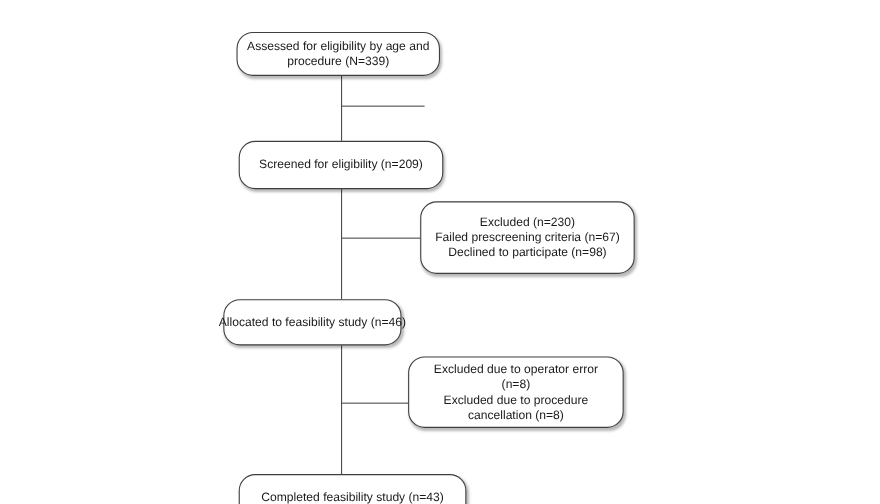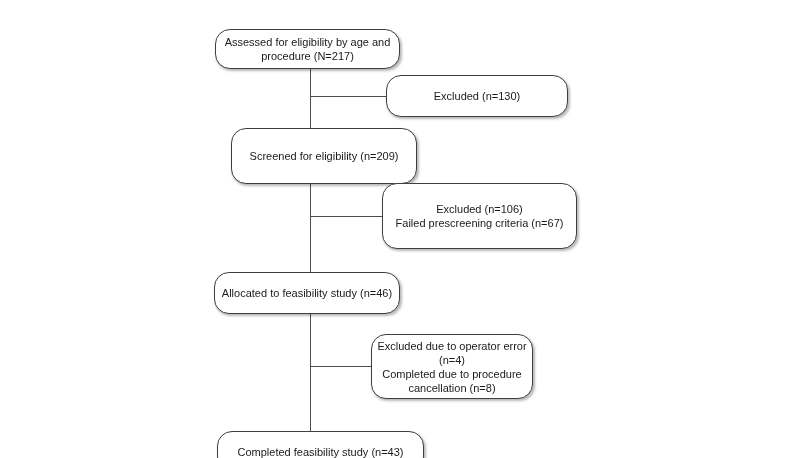--- a/index.html
+++ b/index.html
@@ -52,44 +52,42 @@
 
   <div class="connector vline" style="left:310px; top:45px;  height:59px;"></div>
   <div class="connector vline" style="left:310px; top:148px; height:100px;"></div>
   <div class="connector vline" style="left:310px; top:290px; height:117px;"></div>
   <div class="connector hline" style="left:310px; top:72px;  width:76px;"></div>
   <div class="connector hline" style="left:310px; top:192px; width:72px;"></div>
   <div class="connector hline" style="left:310px; top:342px; width:61px;"></div>
 
   <div class="node" style="left:215px; top:5px; width:185px; height:40px;">
     <div class="line">Assessed for eligibility by age and</div>
-    <div class="line">procedure (N=217)</div>
+    <div class="line">procedure (N=339)</div>
   </div>
 
-  <div class="node" style="left:386px; top:51px; width:182px; height:42px;">
-    <div class="line">Excluded (n=130)</div>
-  </div>
 
-  <div class="node" style="left:231px; top:104px; width:186px; height:56px;">
+  <div class="node" style="left:217px; top:104px; width:186px; height:44px;">
     <div class="line">Screened for eligibility (n=209)</div>
   </div>
 
   <div class="node" style="left:382px; top:159px; width:195px; height:66px;">
-    <div class="line">Excluded (n=106)</div>
+    <div class="line">Excluded (n=230)</div>
     <div class="line">Failed prescreening criteria (n=67)</div>
+    <div class="line">Declined to participate (n=98)</div>
   </div>
 
-  <div class="node" style="left:214px; top:248px; width:186px; height:42px;">
+  <div class="node" style="left:203px; top:248px; width:162px; height:42px;">
     <div class="line">Allocated to feasibility study (n=46)</div>
   </div>
 
-  <div class="node" style="left:371px; top:310px; width:162px; height:65px;">
+  <div class="node" style="left:371px; top:300px; width:196px; height:65px;">
     <div class="line">Excluded due to operator error</div>
-    <div class="line">(n=4)</div>
-    <div class="line">Completed due to procedure</div>
+    <div class="line">(n=8)</div>
+    <div class="line">Excluded due to procedure</div>
     <div class="line">cancellation (n=8)</div>
   </div>
 
   <div class="node" style="left:217px; top:407px; width:207px; height:41px;">
     <div class="line">Completed feasibility study (n=43)</div>
   </div>
 
 </div>
 
 </body></html>

